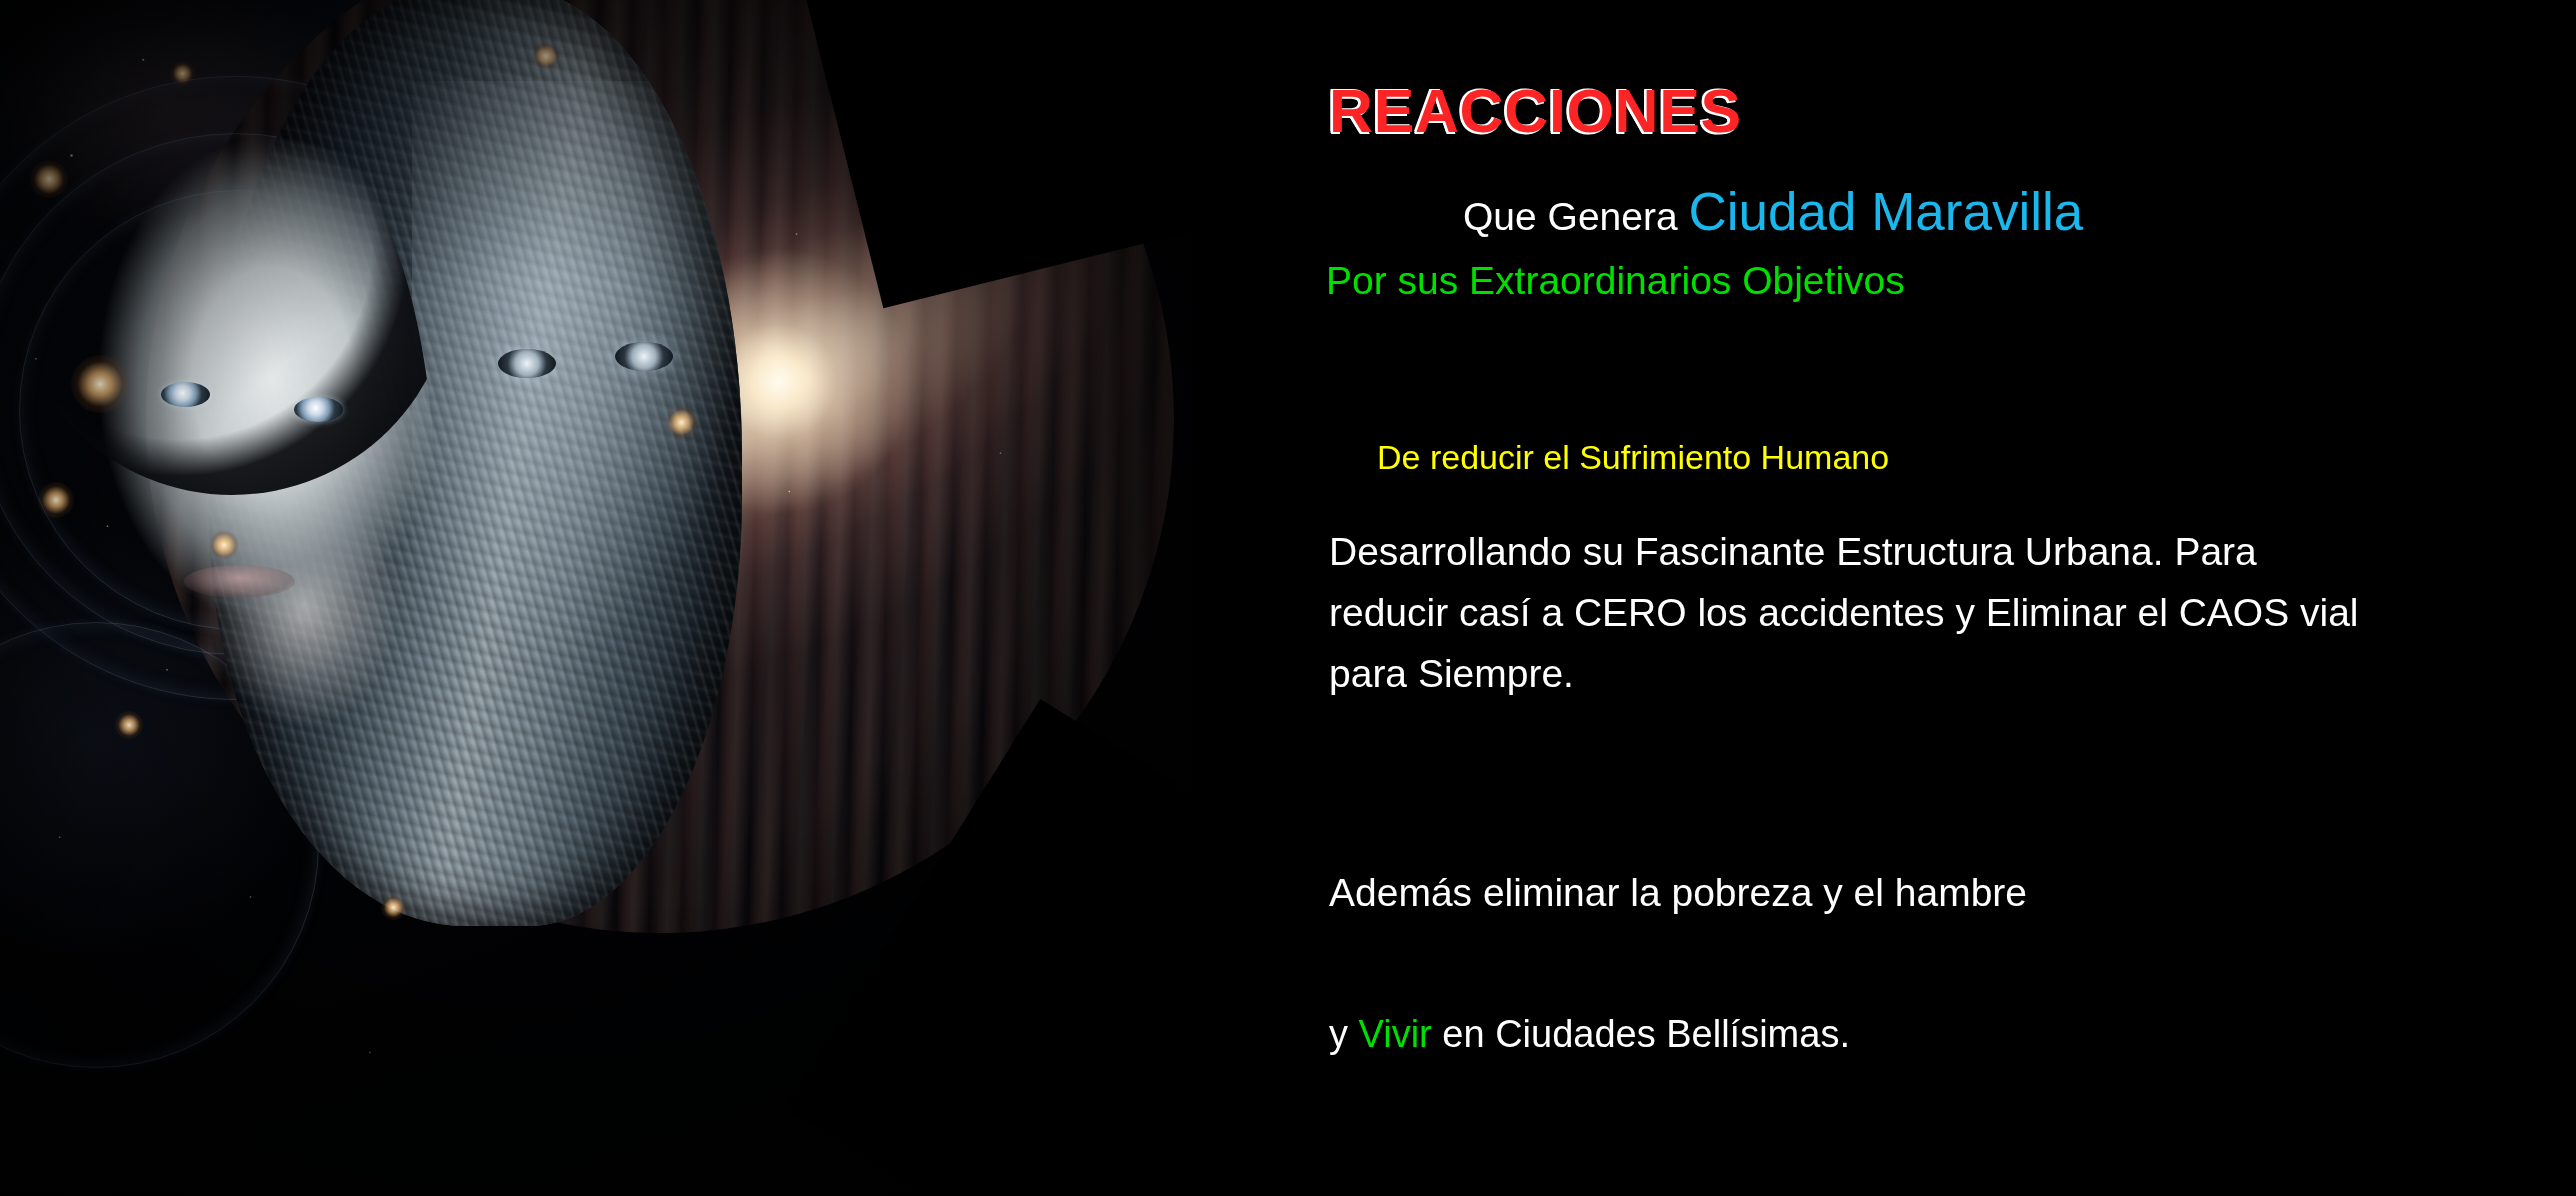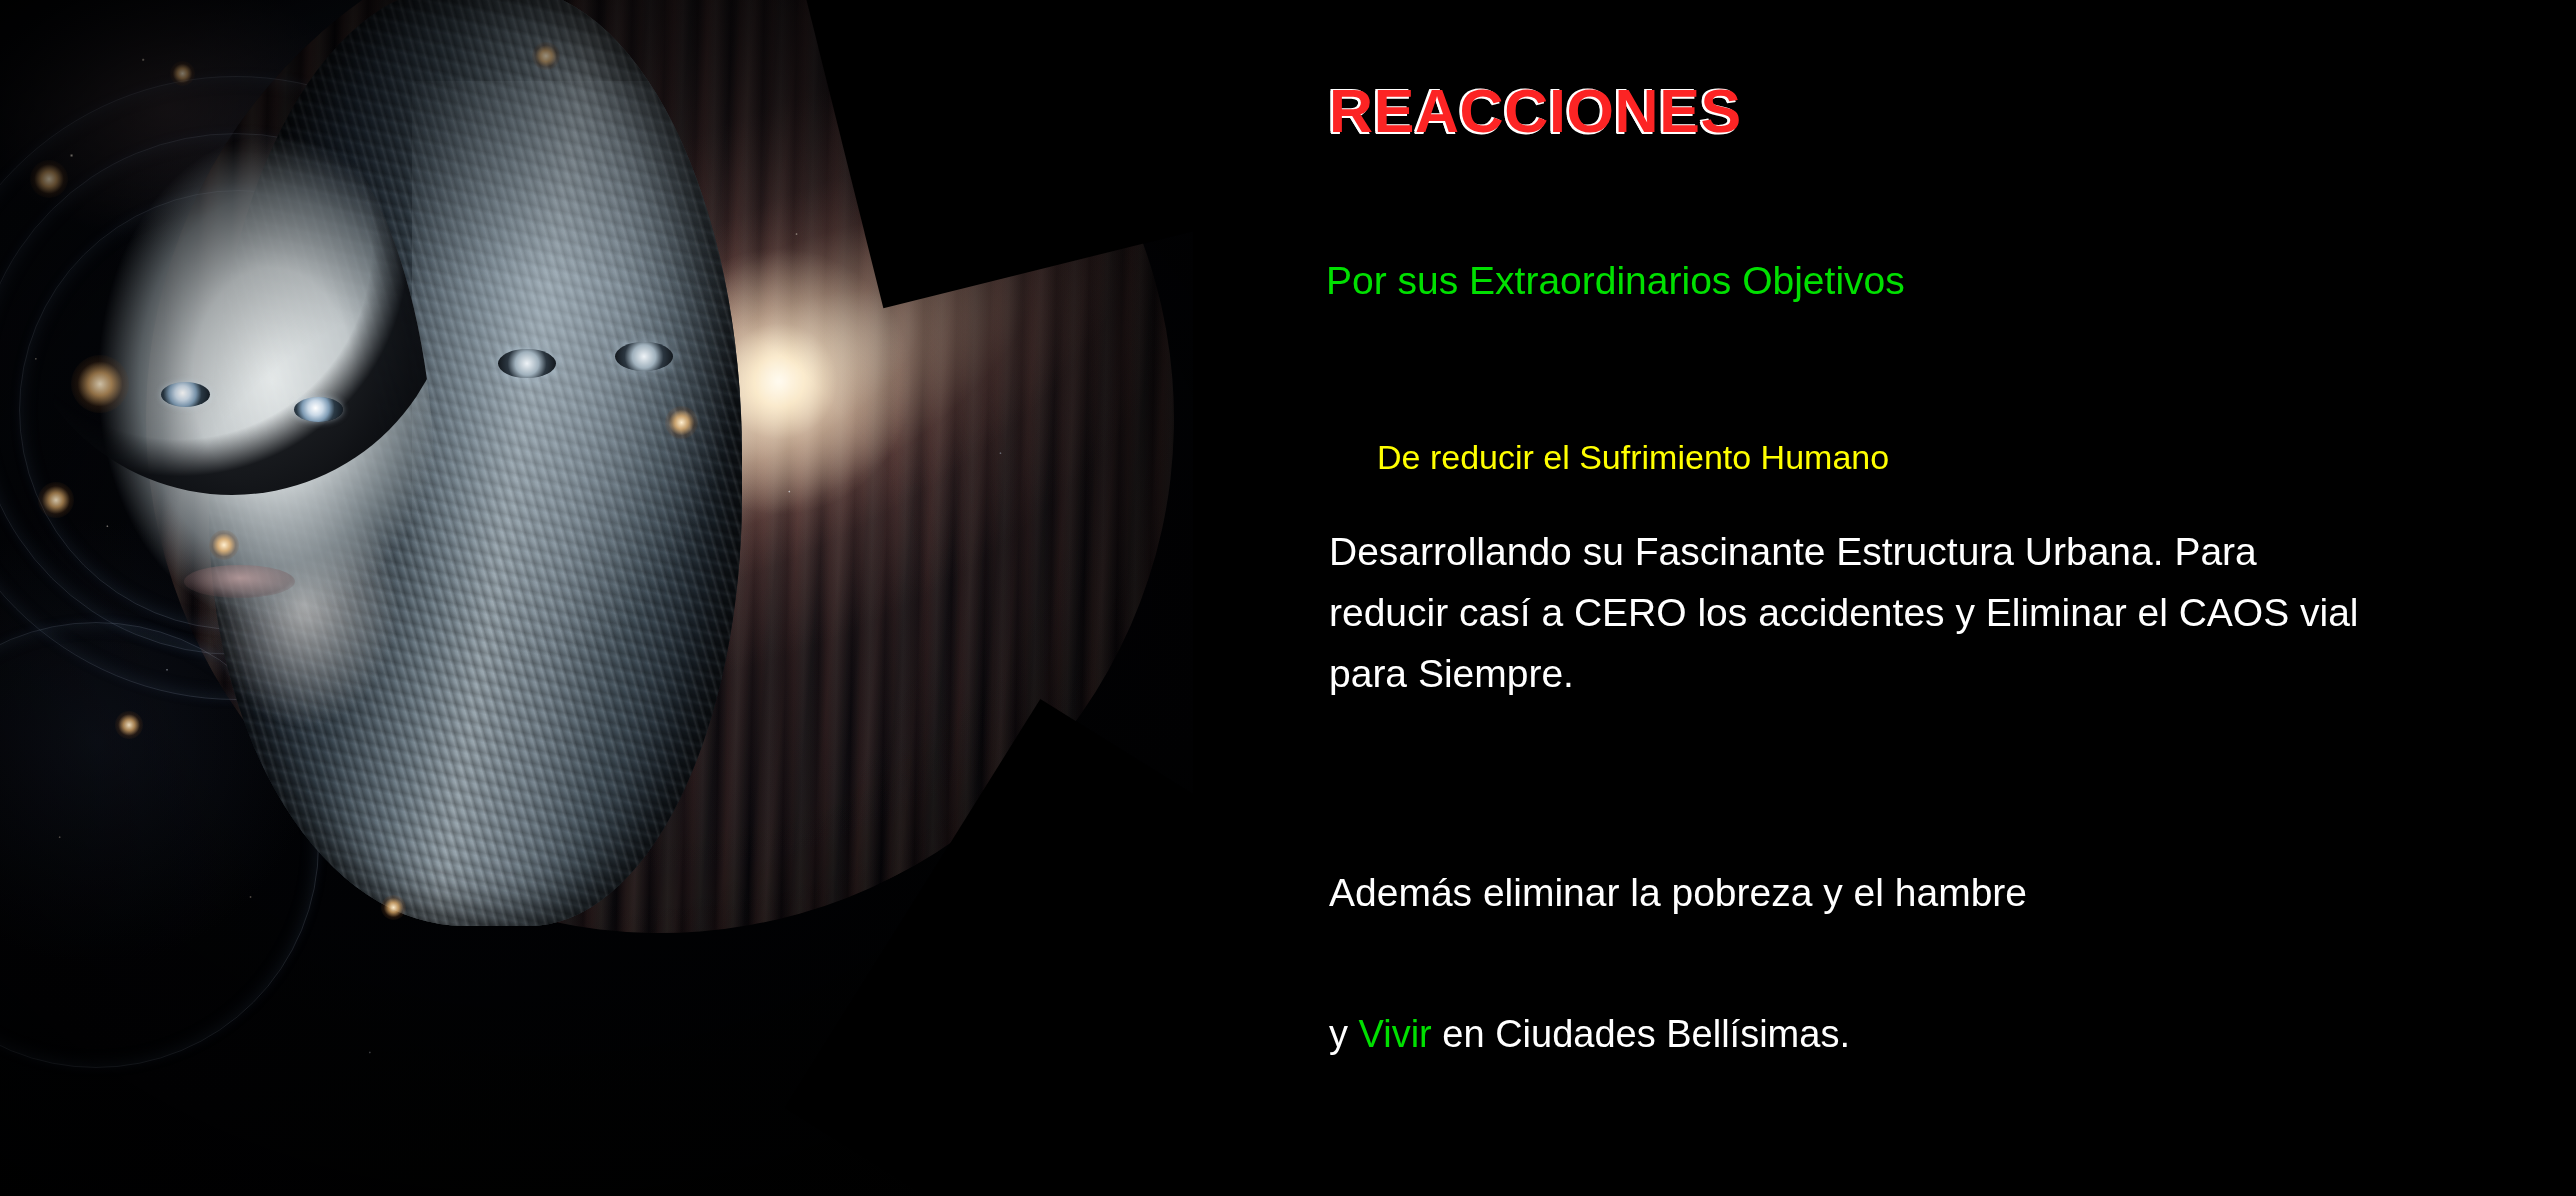--- a/index.html
+++ b/index.html
@@ -389,20 +389,23 @@
 
     <div class="art-vignette"></div>
     <div class="art-cut-tr"></div>
     <div class="art-cut-br"></div>
   </div>
 
   <div id="text-panel">
 
     <div class="headline">REACCIONES</div>
 
+    <div class="line-que">
+      <span class="w">Que Genera</span><span class="w">&nbsp;</span><span class="c">Ciudad Maravilla</span>
+    </div>
 
     <div class="line-green">Por sus Extraordinarios Objetivos</div>
 
     <div class="line-yellow">De reducir el Sufrimiento Humano</div>
 
     <div class="body-block">
       <p>Desarrollando su Fascinante Estructura Urbana. Para reducir casí a CERO los accidentes y Eliminar el CAOS vial para Siempre.</p>
     </div>
 
     <div class="line-extra">Además eliminar la pobreza y el hambre</div>

